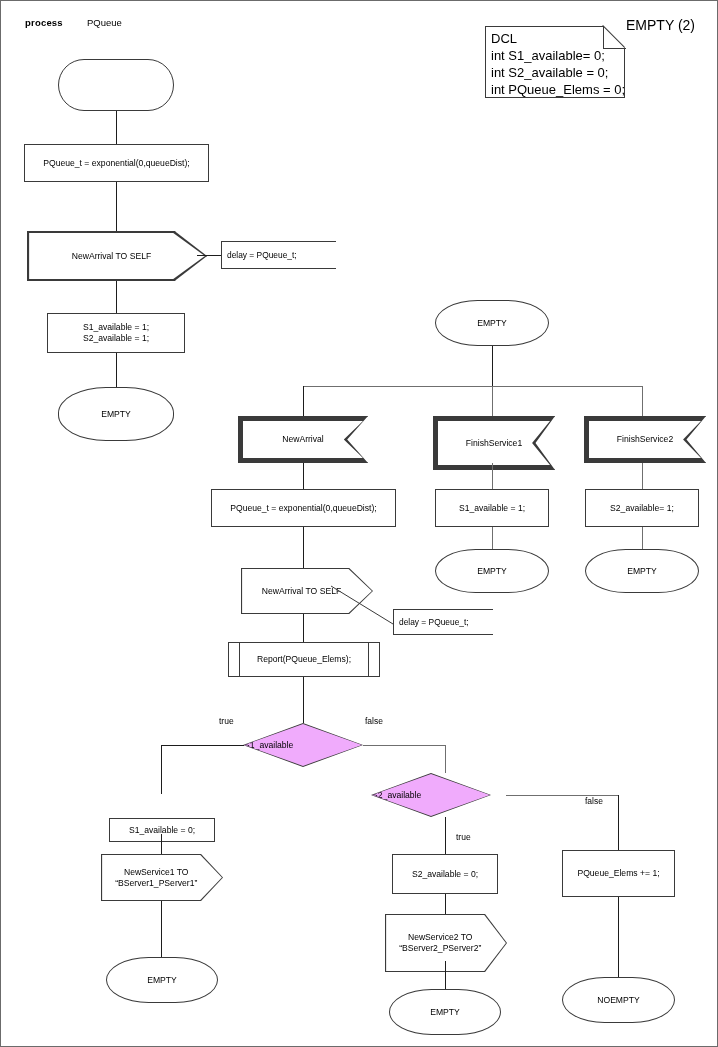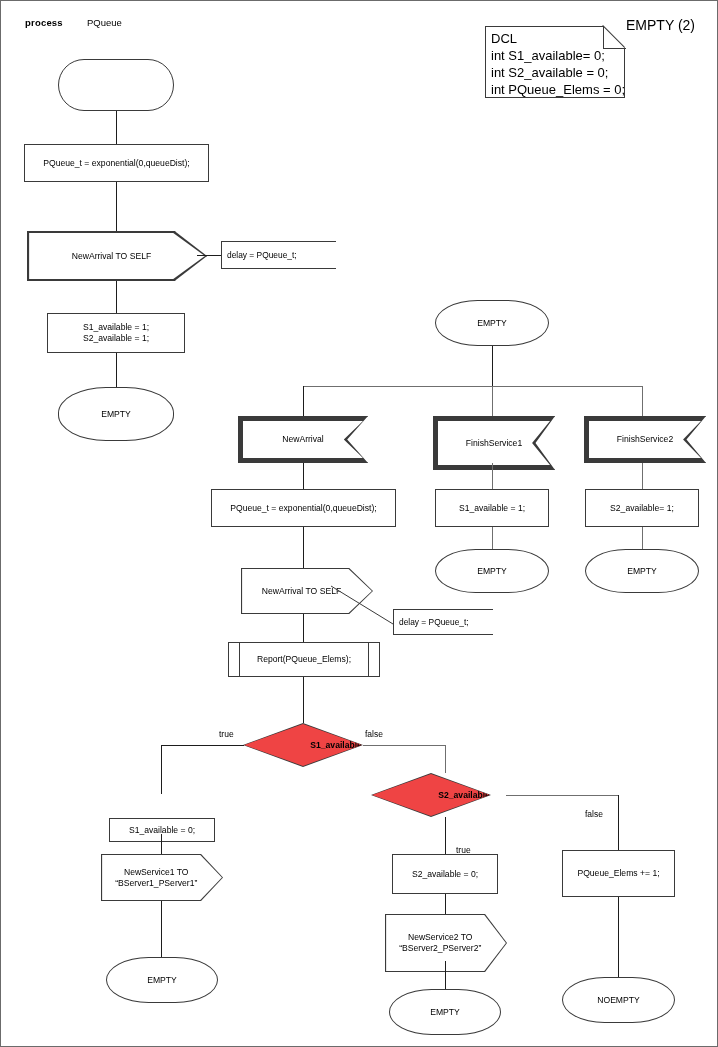--- a/index.html
+++ b/index.html
@@ -12,21 +12,21 @@
     position:relative;
     width:718px;
     height:1047px;
     background:#ffffff;
     border:1px solid #6b6b6b;
     box-sizing:border-box;
     overflow:hidden;
   }
   .hdr{position:absolute;font-size:9.5px;}
   .hdr-kw{font-weight:bold;letter-spacing:.2px;}
-  .lbl{position:absolute;font-size:8.5px;white-space:nowrap;margin-top:13px;}
+  .lbl{position:absolute;font-size:8.5px;white-space:nowrap;}
 
   
   .ln-v{position:absolute;width:1px;background:#1d1d1d;}
   .ln-h{position:absolute;height:1px;background:#1d1d1d;}
   .ln-v.gray{background:#6f6f6f;width:1.2px;}
   .ln-h.gray{background:#6f6f6f;height:1.2px;}
 
   
   .shape{position:absolute;box-sizing:border-box;display:flex;align-items:center;
          justify-content:center;text-align:center;font-size:8.6px;line-height:1.25;
@@ -60,24 +60,24 @@
   .s-proc{border:1.1px solid #3a3a3a;}
   .s-proc::before,.s-proc::after{content:"";position:absolute;top:0;bottom:0;
     width:1.1px;background:#3a3a3a;}
   .s-proc::before{left:10px;}
   .s-proc::after{right:10px;}
 
   
   .s-dec{background:#3a3a3a;
     -webkit-clip-path:polygon(50% 0,100% 50%,50% 100%,0 50%);
     clip-path:polygon(50% 0,100% 50%,50% 100%,0 50%);padding:1.1px;}
-  .s-dec > .inner{background:#ef4444;width:100%;height:100%;display:flex;
-    align-items:center;justify-content:flex-end;
+  .s-dec > .inner{background:#f0abfc;width:100%;height:100%;display:flex;
+    align-items:center;justify-content:flex-start;
     -webkit-clip-path:polygon(50% 0,100% 50%,50% 100%,0 50%);
-    clip-path:polygon(50% 0,100% 50%,50% 100%,0 50%);font-weight:bold;}
+    clip-path:polygon(50% 0,100% 50%,50% 100%,0 50%);}
 
   
   .s-comment{border-top:1.1px solid #3a3a3a;border-left:1.1px solid #3a3a3a;
     border-bottom:1.1px solid #3a3a3a;display:flex;align-items:center;
     justify-content:flex-start;padding-left:5px;font-size:8.4px;text-align:left;}
 
   
   .s-note{border:1.1px solid #3a3a3a;font-size:13px;line-height:1.32;
     text-align:left;align-items:flex-start;justify-content:flex-start;
     padding:3px 4px 3px 5px;white-space:pre;

